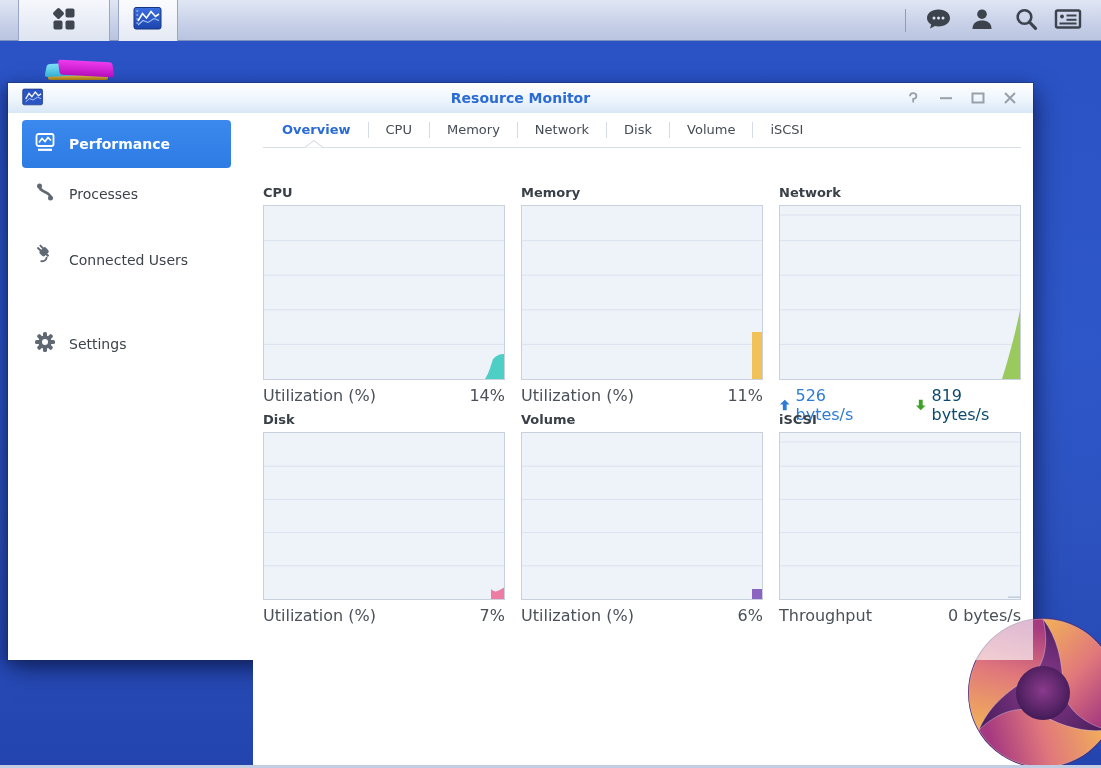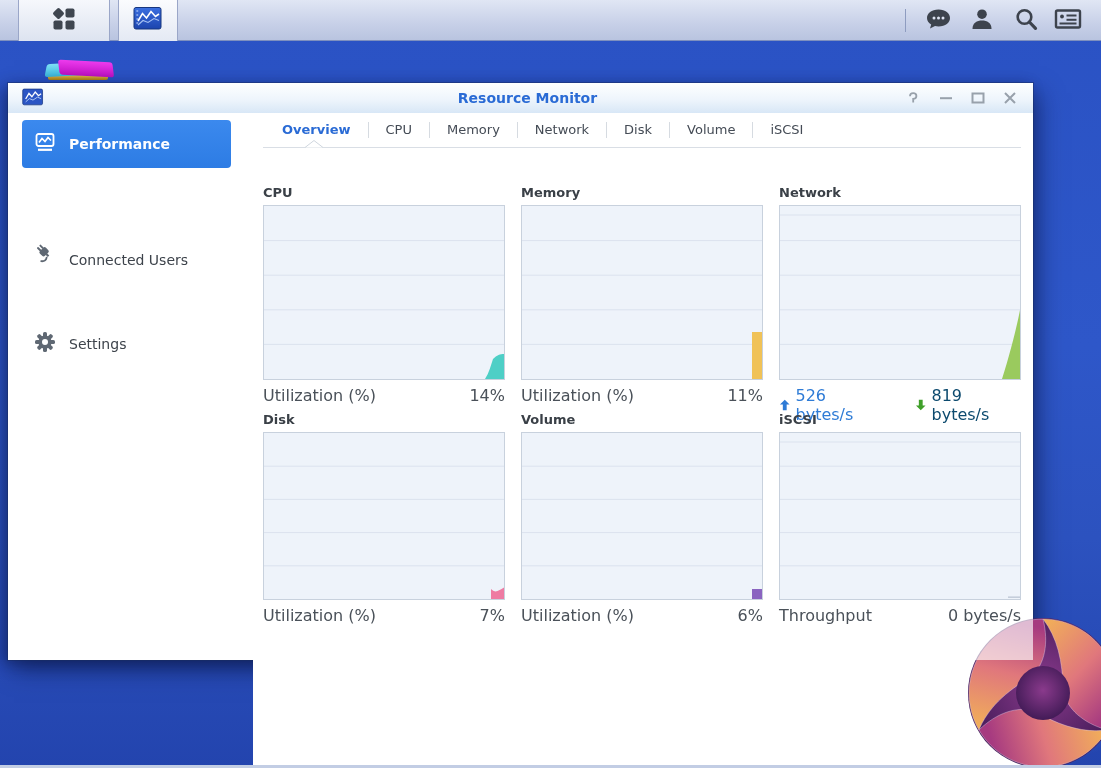--- a/index.html
+++ b/index.html
@@ -29,21 +29,21 @@
   .desk-cyan { position:absolute; left:0; top:4px; width:42px; height:13px; background:linear-gradient(180deg,#7fe2f6,#39b8dc); border-radius:3px; transform:skewX(-14deg) rotate(-3deg); }
   .desk-mag  { position:absolute; left:13px; top:2px; width:54px; height:15px; background:linear-gradient(180deg,#ee3cee,#bf10c4); border-radius:3px; transform:skewX(10deg) rotate(3deg); }
 
   
   .window { position:absolute; left:8px; top:83px; width:1025px; height:577px; background:#ffffff;
             box-shadow:0 0 0 1px rgba(25,45,95,.45), -5px 4px 14px rgba(8,18,60,.45), 6px 10px 22px rgba(8,18,60,.5); }
   .titlebar { position:absolute; left:0; top:0; width:100%; height:30px;
               background:linear-gradient(180deg,#feffff 0%,#eef5fc 55%,#d8e7f6 100%); }
   .win-icon { position:absolute; left:14px; top:4px; width:22px; height:21px; }
   .win-title { position:absolute; left:0; top:0; width:100%; height:30px; line-height:30px; text-align:center;
-               font-size:14px; font-weight:bold; color:#2a6bd5;margin-left:7px; }
+               font-size:14px; font-weight:bold; color:#2a6bd5; }
   .win-ctrl { position:absolute; top:6px; width:24px; height:18px; display:flex; align-items:center; justify-content:center; cursor:pointer; }
 
   
   .sidebar { position:absolute; left:0; top:30px; width:260px; height:547px; background:#ffffff; border-right:1px solid #e4e8ee; }
   .side-item { position:absolute; left:14px; width:209px; height:48px; display:flex; align-items:center; gap:13px;
                padding-left:12px; border-radius:4px; cursor:pointer; }
   .side-item .lbl { font-size:14px; color:#3d434b; }
   .side-item.active { background:linear-gradient(180deg,#3b89ee,#2d7ce4); }
   .side-item.active .lbl { color:#ffffff; font-weight:600; }
 
@@ -194,20 +194,30 @@
     <div class="sidebar">
       <div class="side-item active" style="top:7px;">
         <span>
           <svg width="22" height="22" viewBox="0 0 22 22">
             <rect x="2.5" y="3" width="17" height="12" rx="2" fill="none" stroke="#ffffff" stroke-width="1.8"></rect>
             <polyline points="5,11.5 8,7.5 11,10.5 14,6.5 17,9.5" fill="none" stroke="#ffffff" stroke-width="1.6"></polyline>
             <line x1="4" y1="18.8" x2="18" y2="18.8" stroke="#ffffff" stroke-width="2.2"></line>
           </svg>
         </span>
         <span class="lbl">Performance</span>
+      </div>
+      <div class="side-item" style="top:57px;">
+        <span>
+          <svg width="22" height="22" viewBox="0 0 22 22">
+            <path d="M5.5,5.5 C5.5,11.5 16.5,10.5 16.5,16.5" fill="none" stroke="#5f6873" stroke-width="2.8" stroke-linecap="round"></path>
+            <circle cx="5.5" cy="5" r="2.5" fill="#5f6873"></circle>
+            <circle cx="16.5" cy="17" r="2.5" fill="#5f6873"></circle>
+          </svg>
+        </span>
+        <span class="lbl">Processes</span>
       </div>
       <div class="side-item" style="top:107px;align-items:flex-end;">
         <span>
           <svg width="22" height="22" viewBox="0 0 22 22">
             <g transform="rotate(-45 11 11)" fill="#5f6873">
               <rect x="7" y="6" width="8.4" height="7" rx="2"></rect>
               <rect x="8.6" y="1.6" width="1.9" height="5" rx="0.9"></rect>
               <rect x="12" y="1.6" width="1.9" height="5" rx="0.9"></rect>
               <rect x="10.2" y="12.6" width="2" height="3.2"></rect>
             </g>

